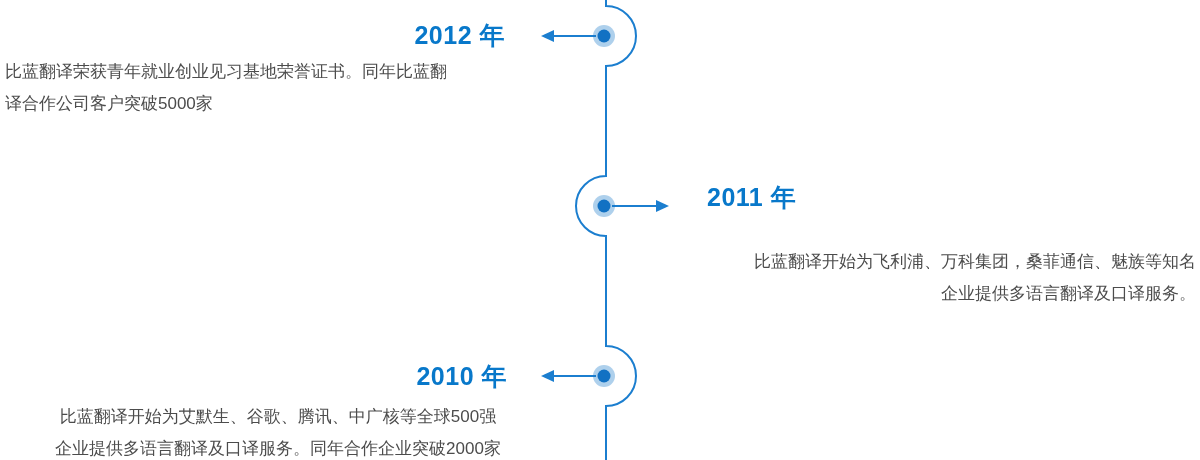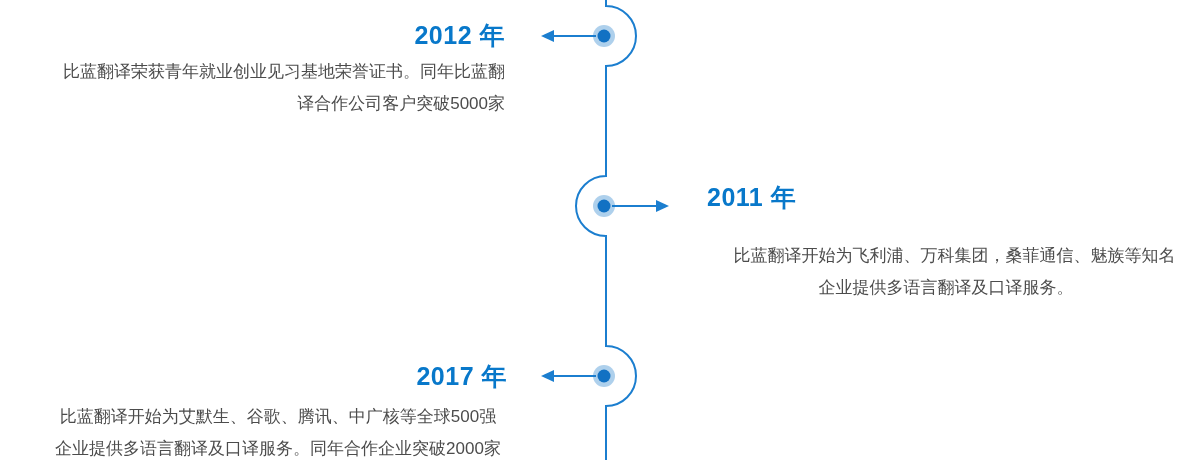--- a/index.html
+++ b/index.html
@@ -14,23 +14,23 @@
     position:absolute;
     font-size:25px;font-weight:bold;line-height:28px;
     color:#0878ca;letter-spacing:0.5px;white-space:nowrap;
   }
   .desc{
     position:absolute;
     font-size:17px;line-height:32px;color:#4c4c4c;
     white-space:pre-line;
   }
   .y2012{top:21px;right:695px;}
-  .t2012{top:56px;right:695px;width:500px;text-align:right;}
+  .t2012{top:56px;right:695px;width:500px;text-align:left;}
   .y2011{top:183px;left:707px;}
-  .t2011{top:240px;left:696px;width:500px;text-align:center;text-indent:1em;}
+  .t2011{top:246px;left:696px;width:500px;text-align:right;text-indent:1em;}
   .y2010{top:362px;right:693px;}
   .t2010{top:401px;left:28px;width:500px;text-align:center;}
 </style>
 </head>
 <body>
 
 <div class="stage">
 
   <svg class="spine-layer" width="1200" height="460" viewBox="0 0 1200 460">
 
@@ -68,17 +68,17 @@
   </svg>
 
   <div class="year y2012">2012 年</div>
   <div class="desc t2012">比蓝翻译荣获青年就业创业见习基地荣誉证书。同年比蓝翻
 译合作公司客户突破5000家</div>
 
   <div class="year y2011">2011 年</div>
   <div class="desc t2011">比蓝翻译开始为飞利浦、万科集团，桑菲通信、魅族等知名
 企业提供多语言翻译及口译服务。</div>
 
-  <div class="year y2010">2017 年</div>
+  <div class="year y2010">2010 年</div>
   <div class="desc t2010">比蓝翻译开始为艾默生、谷歌、腾讯、中广核等全球500强
 企业提供多语言翻译及口译服务。同年合作企业突破2000家</div>
 
 </div>
 
 </body></html>

